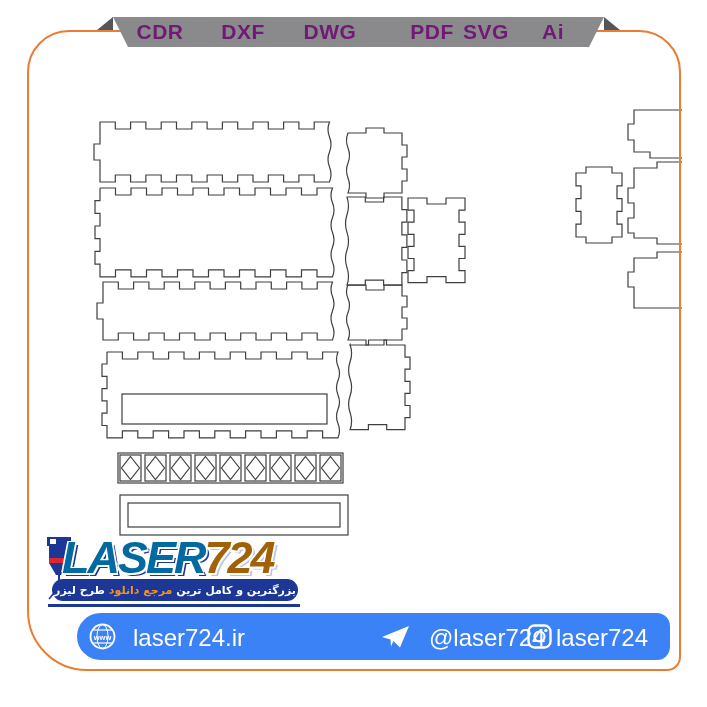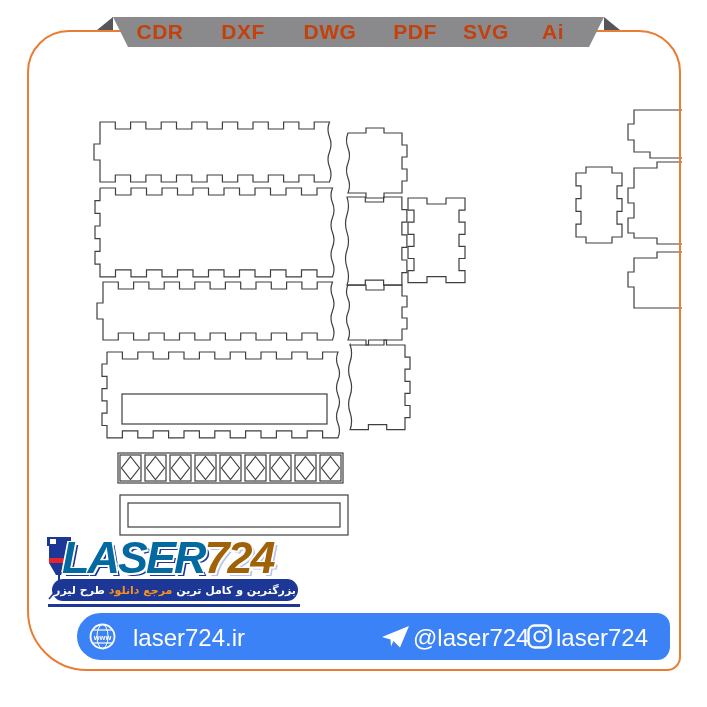--- a/index.html
+++ b/index.html
@@ -6,21 +6,21 @@
   .stage{position:relative;width:707px;height:707px;background:#fff;overflow:hidden;
          font-family:"Liberation Sans",sans-serif;}
   
   .panels-svg{position:absolute;left:0;top:0;width:707px;height:707px;}
   
   .page-border{position:absolute;left:27px;top:30px;width:654px;height:641px;
     border:2px solid #ea7c33;border-radius:42px 42px 14px 60px;box-sizing:border-box;pointer-events:none;}
   
   .ribbon{position:absolute;left:0;top:0;width:707px;height:60px;}
   .ribbon svg{position:absolute;left:0;top:0;}
-  .ribbon-label{position:absolute;top:20px;transform:translateX(-50%);color:#c2410c;
+  .ribbon-label{position:absolute;top:20px;transform:translateX(-50%);color:#701a75;
     font-size:21px;font-weight:600;letter-spacing:.5px;}
   
   .brand-text{position:absolute;left:62px;top:535px;font-size:45px;font-style:italic;
     font-weight:bold;letter-spacing:-2px;white-space:nowrap;line-height:1;}
   .brand-red{color:#0369a1;text-shadow:-1.5px -1.5px 0 #fff,1.5px -1.5px 0 #fff,
     -1.5px 1.5px 0 #fff,1.5px 1.5px 0 #fff,3px 3px 0 #1d3796;}
   .brand-blue{color:#a16207;text-shadow:-1.5px -1.5px 0 #fff,1.5px -1.5px 0 #fff,
     -1.5px 1.5px 0 #fff,1.5px 1.5px 0 #fff,3px 3px 0 #b9c2e4;}
   .tagline-pill{position:absolute;left:52px;top:579px;width:246px;height:22px;background:#1d3796;
     border-radius:11px;display:flex;align-items:center;justify-content:center;gap:4px;direction:rtl;
@@ -81,21 +81,21 @@
 
   <div class="ribbon">
     <svg width="707" height="60" viewBox="0 0 707 60">
       <polygon points="97,30 113,17 113,30" fill="#54565a"></polygon>
       <polygon points="604,17 620,30 604,30" fill="#54565a"></polygon>
       <polygon points="113,17 604,17 589,47 128,47" fill="#8a8a8c"></polygon>
     </svg>
     <span class="ribbon-label" style="left:160px">CDR</span>
     <span class="ribbon-label" style="left:243px">DXF</span>
     <span class="ribbon-label" style="left:330px">DWG</span>
-    <span class="ribbon-label" style="left:415px">PDF</span>
+    <span class="ribbon-label" style="left:432px">PDF</span>
     <span class="ribbon-label" style="left:486px">SVG</span>
     <span class="ribbon-label" style="left:553px">Ai</span>
   </div>
 
   <svg class="laser-icon" width="38" height="70" viewBox="0 0 38 70">
     <rect x="7" y="1" width="24" height="9" fill="#1d3796"></rect>
     <rect x="10" y="3" width="6" height="5" fill="#ffffff"></rect>
     <rect x="9" y="10" width="20" height="12" fill="#1d3796"></rect>
     <rect x="9" y="22" width="20" height="5" fill="#e7242b"></rect>
     <polygon points="9,27 29,27 22,39 16,39" fill="#1d3796"></polygon>
@@ -118,21 +118,21 @@
       <circle cx="13.5" cy="13.5" r="12" fill="none" stroke="#ffffff" stroke-width="1.8"></circle>
       <ellipse cx="13.5" cy="13.5" rx="5.5" ry="12" fill="none" stroke="#ffffff" stroke-width="1"></ellipse>
       <line x1="4" y1="7" x2="23" y2="7" stroke="#ffffff" stroke-width="1.2"></line>
       <line x1="3" y1="20" x2="24" y2="20" stroke="#ffffff" stroke-width="1.2"></line>
       <text x="13.5" y="16.5" text-anchor="middle" font-size="7.5" font-weight="bold" fill="#ffffff" font-family="Liberation Sans, sans-serif">www</text>
     </svg>
     <span class="footer-text" style="left:56px">laser724.ir</span>
     <svg class="footer-icon" style="left:305px;top:13px" width="27" height="22" viewBox="0 0 27 22">
       <polygon points="0,11 27,0 18,21.5 11.5,15 9,20.5 8.5,13.5" fill="#ffffff"></polygon>
     </svg>
-    <span class="footer-text" style="left:336px">@laser724</span>
+    <span class="footer-text" style="left:352px">@laser724</span>
     <svg class="footer-icon" style="left:450px;top:11px" width="25" height="25" viewBox="0 0 25 25">
       <rect x="1.5" y="1.5" width="22" height="22" rx="6" fill="none" stroke="#ffffff" stroke-width="2.4"></rect>
       <circle cx="12.5" cy="12.5" r="5" fill="none" stroke="#ffffff" stroke-width="2.2"></circle>
       <circle cx="18.8" cy="6.4" r="1.7" fill="#ffffff"></circle>
     </svg>
     <span class="footer-text" style="left:479px">laser724</span>
   </div>
 
 </div>
 

